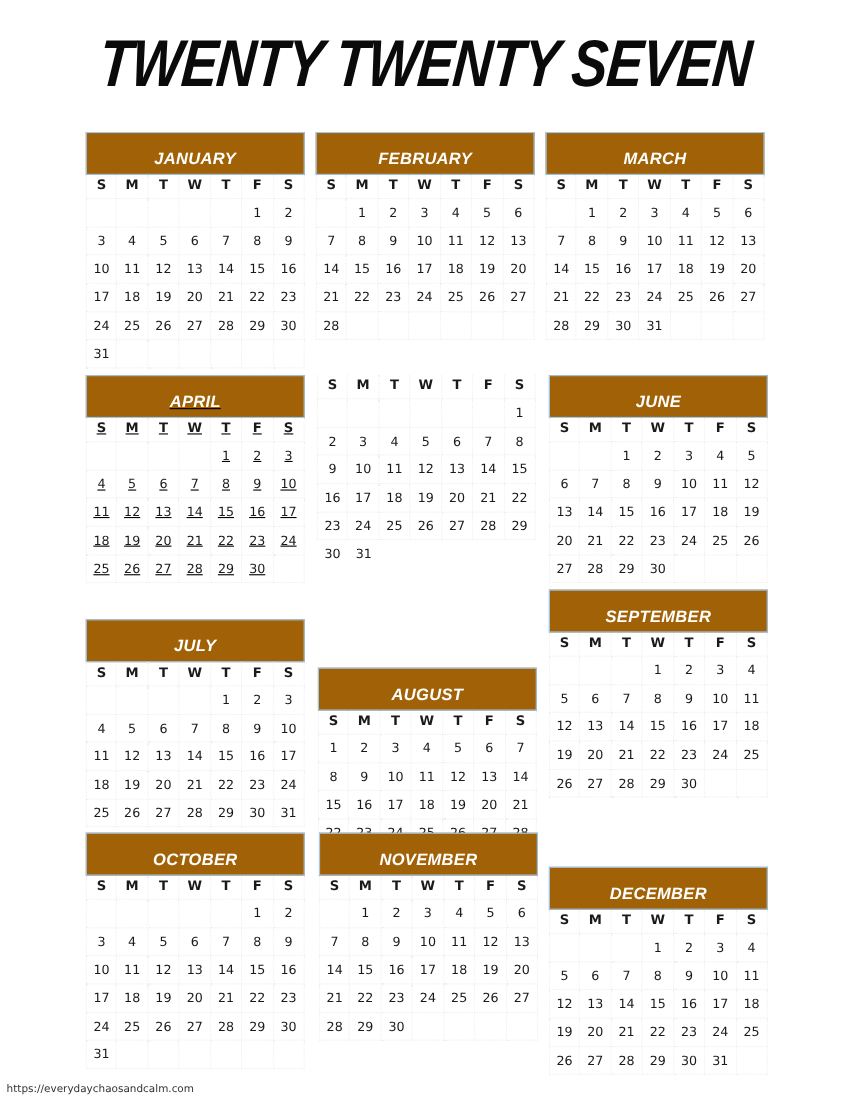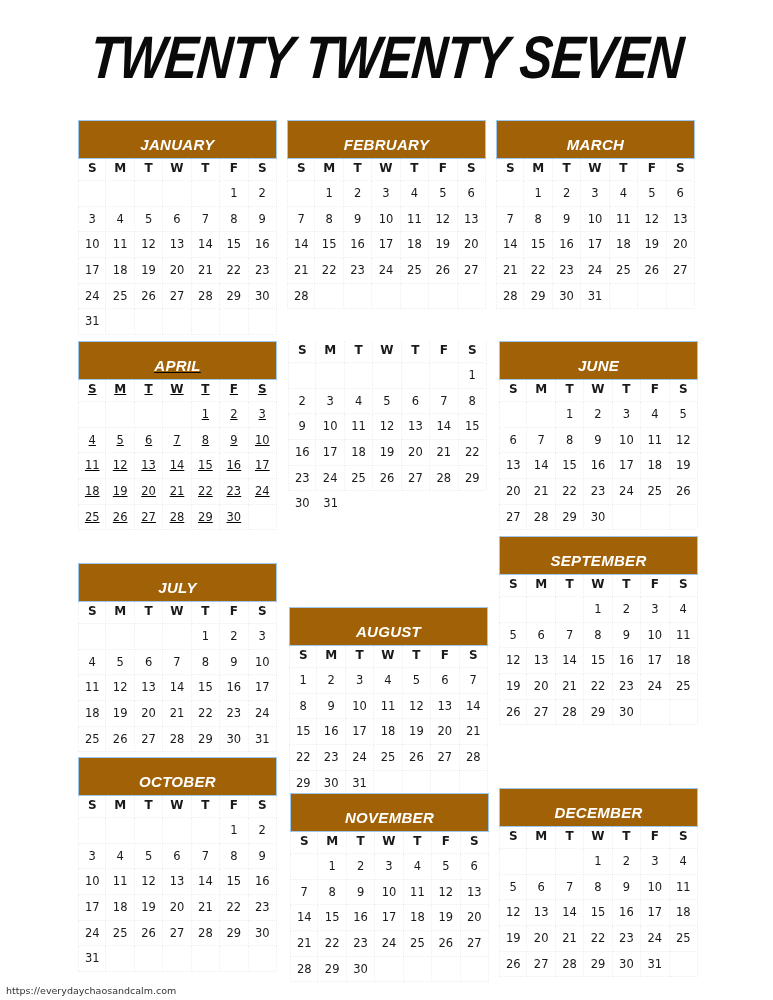--- a/index.html
+++ b/index.html
@@ -523,21 +523,21 @@
         <div class="cell">30</div>
         <div class="cell">31</div>
         <div class="cell"></div>
         <div class="cell"></div>
         <div class="cell"></div>
         <div class="cell"></div>
         <div class="cell"></div>
         <div class="cell"></div>
       </div>
     </div>
-    <div class="month" style="left: 290px; top: 757px; margin-top: 36px;">
+    <div class="month" style="left: 290px; top: 757px;">
       <div class="month-header">November</div>
       <div class="grid">
         <div class="cell dow">S</div>
         <div class="cell dow">M</div>
         <div class="cell dow">T</div>
         <div class="cell dow">W</div>
         <div class="cell dow">T</div>
         <div class="cell dow">F</div>
         <div class="cell dow">S</div>
         <div class="cell"></div>

